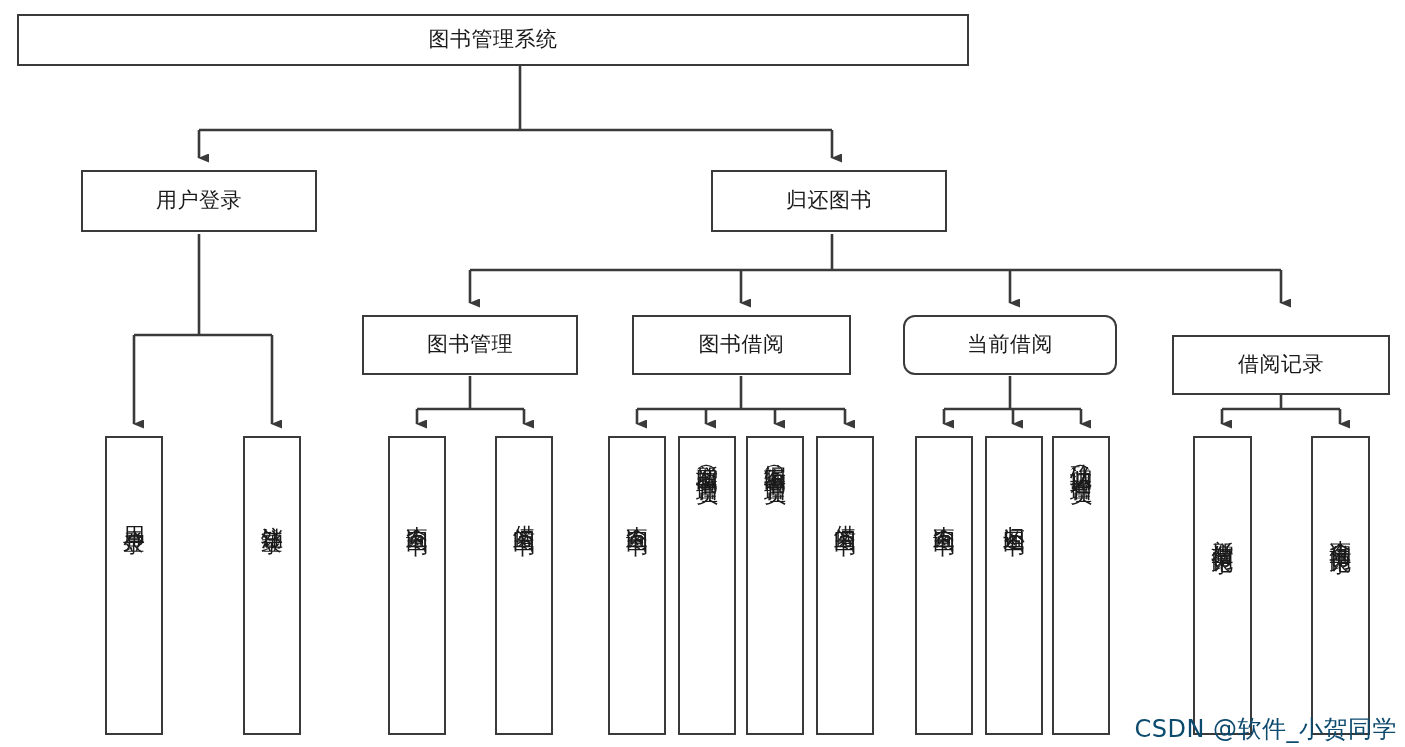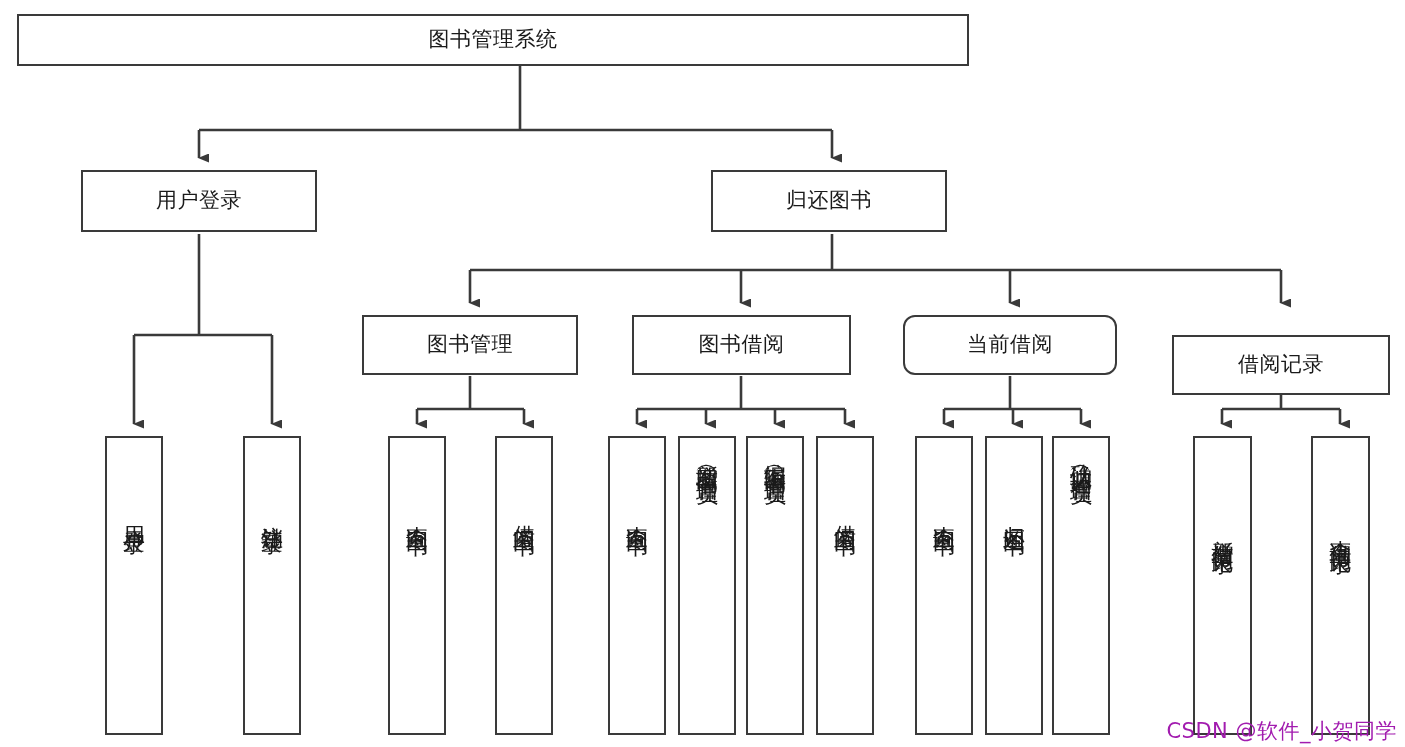--- a/index.html
+++ b/index.html
@@ -63,22 +63,22 @@
   .node.vertical.midshort .node-label {
     margin-top: 78px;
   }
   .node.vertical.top .node-label {
     margin-top: 2px;
   }
   .watermark {
     position: absolute;
     right: 8px;
     bottom: 2px;
-    font-size: 21px;
-    color: #a21caf;
+    font-size: 24px;
+    color: #0c4a6e;
     letter-spacing: 0.5px;
     white-space: nowrap;
     user-select: none;
   }
 </style>
 </head>
 <body>
 
 <div id="diagram-root">
 

